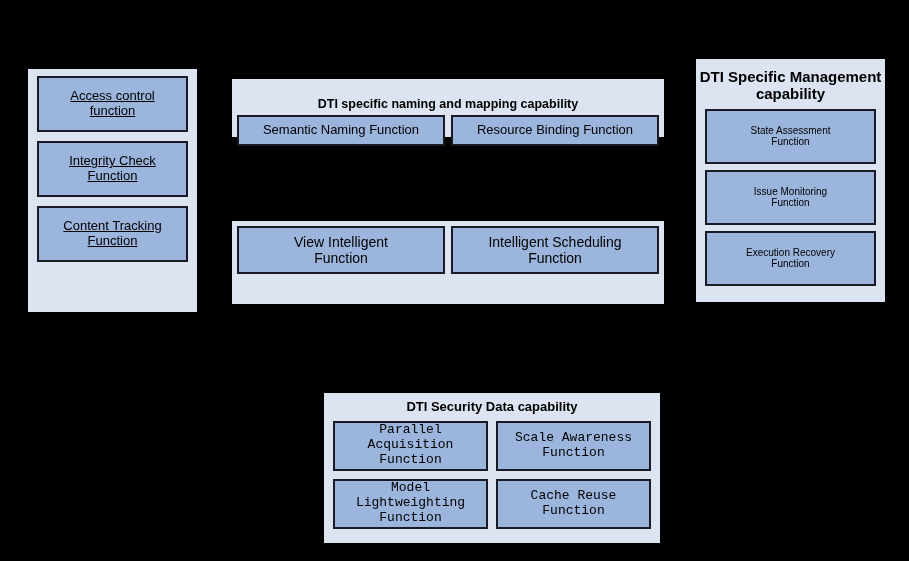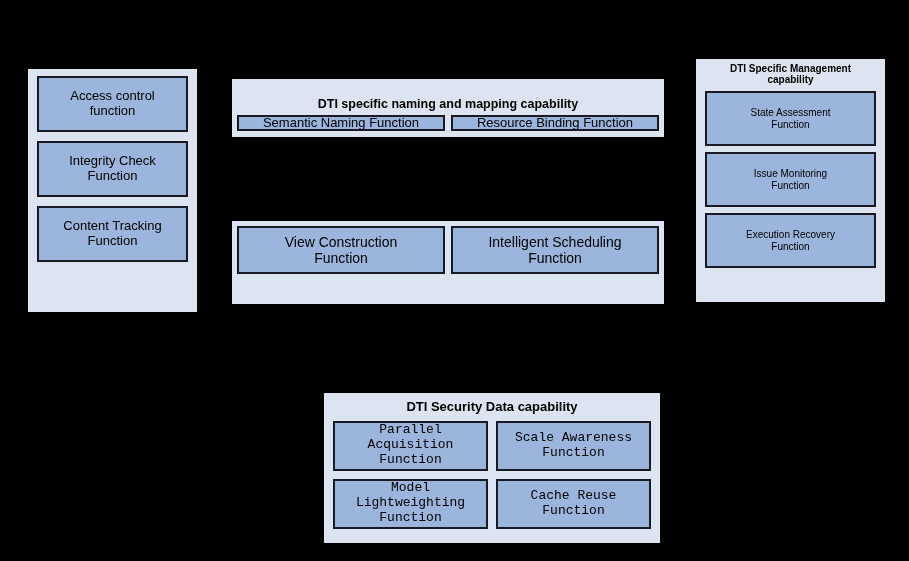--- a/index.html
+++ b/index.html
@@ -42,40 +42,40 @@
     align-items:center;
     justify-content:center;
     text-align:center;
     color:#000;
     line-height:1.15;
   }
 
   
   #panel-security{ left:26px; top:67px; width:173px; height:247px; }
   #panel-security .panel-title{ font-size:13px; padding-top:7px; }
-  #panel-security .fn-area{ padding:0 9px 8px 9px; margin-top:7px; gap:9px; }
+  #panel-security .fn-area{ padding:0 9px 8px 9px; margin-top:7px; gap:9px;text-decoration:underline; }
   #panel-security .fn{ height:56px; font-size:13px; width:100%; }
 
   
   #panel-naming{ left:230px; top:77px; width:436px; height:62px; }
   #panel-naming .panel-title{ font-size:12.5px; padding-top:18px; }
   #panel-naming .fn-area{ padding:0 5px 5px 5px; margin-top:4px; }
   #panel-naming .fn-row{ gap:6px; }
-  #panel-naming .fn{ height:16px; font-size:13px; flex:1 1 0;justify-content:center; }
+  #panel-naming .fn{ height:31px; font-size:13px; flex:1 1 0;justify-content:center; }
 
   
   #panel-control{ left:230px; top:219px; width:436px; height:87px; }
   #panel-control .panel-title{ font-size:15px; padding-top:6px; }
   #panel-control .fn-area{ padding:0 5px 5px 5px; margin-top:5px; }
   #panel-control .fn-row{ gap:6px; }
   #panel-control .fn{ height:48px; font-size:14px; flex:1 1 0; }
 
   
   #panel-management{ left:694px; top:57px; width:193px; height:247px; }
-  #panel-management .panel-title{ font-size:10px; padding-top:4px; }
+  #panel-management .panel-title{ font-size:15px; padding-top:10px; }
   #panel-management .fn-area{ padding:0 9px 8px 9px; margin-top:6px; gap:6px; }
   #panel-management .fn{ height:55px; font-size:10px; width:100%; }
 
   
   #panel-data{ left:322px; top:391px; width:340px; height:154px; }
   #panel-data .panel-title{ font-size:13px; padding-top:7px; }
   #panel-data .fn-area{ padding:0 9px 9px 9px; margin-top:6px; gap:8px;font-family:Liberation Mono, monospace; }
   #panel-data .fn-row{ gap:8px; }
   #panel-data .fn{ height:50px; font-size:13px; flex:1 1 0; }
 </style>
@@ -125,21 +125,21 @@
         </div>
       </div>
     </div>
   </div>
 
   <div class="panel" id="panel-control">
     <div class="fn-area">
       <div class="fn-row">
         <div class="fn">
           <div>
-            <div>View Construction</div>
+            <div>View Intelligent</div>
             <div>Function</div>
           </div>
         </div>
         <div class="fn">
           <div>
             <div>Intelligent Scheduling</div>
             <div>Function</div>
           </div>
         </div>
       </div>

